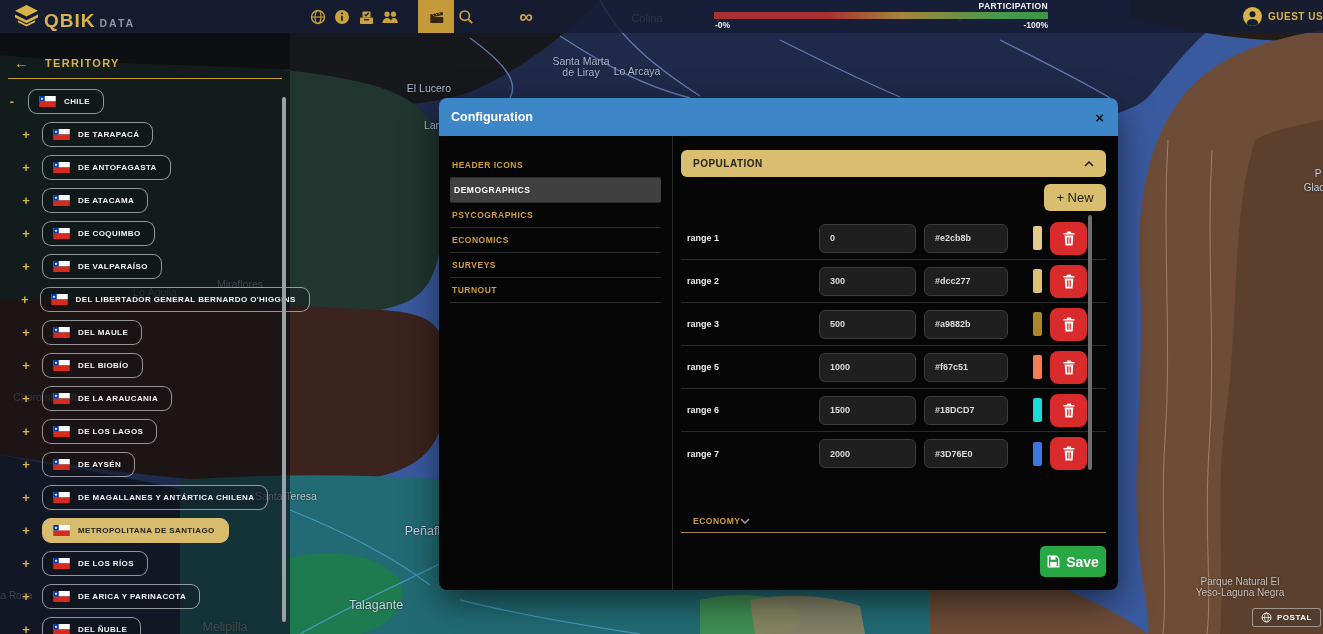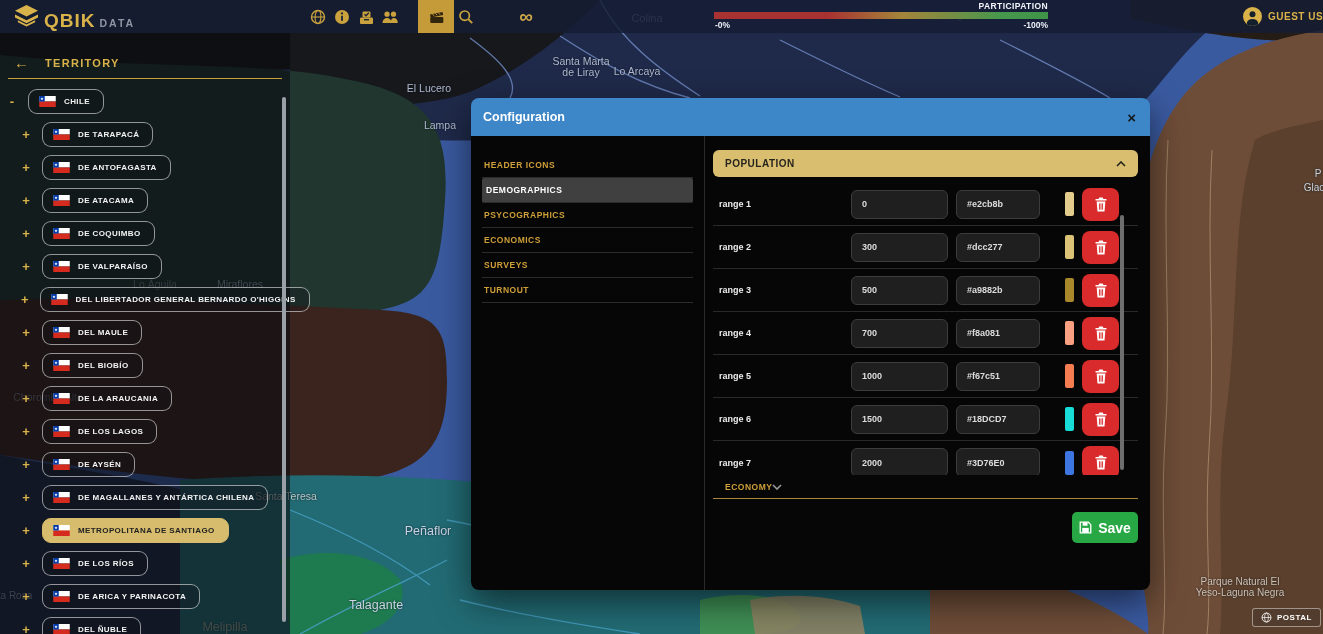--- a/index.html
+++ b/index.html
@@ -48,21 +48,21 @@
   .t-toggle{color:#d9b24a;font-size:13px;font-weight:700;width:10px;text-align:center;cursor:pointer;line-height:1;}
   .t-btn{display:inline-flex;align-items:center;gap:8px;border:1px solid rgba(255,255,255,.55);
     border-radius:9px;background:rgba(15,18,24,.3);padding:6px 13px 6px 10px;cursor:pointer;white-space:nowrap;}
   .t-btn .t-label{color:#f3f3f3;font-size:8px;font-weight:700;letter-spacing:.4px;}
   .t-btn.selected{background:#d6bc6c;border-color:#d6bc6c;}
   .t-btn.selected .t-label{color:#222;}
   .flag{width:17px;height:11px;flex:0 0 17px;}
   .sb-scroll{position:absolute;right:4px;top:64px;bottom:12px;width:4px;border-radius:2px;background:#9aa0a8;cursor:pointer;}
 
   
-  .modal{position:absolute;left:471px;top:98px;width:679px;height:492px;z-index:5;
+  .modal{position:absolute;left:439px;top:98px;width:679px;height:492px;z-index:5;
     border-radius:8px;box-shadow:0 12px 34px rgba(0,0,0,.55);}
   .m-head{height:38px;background:#3d86c7;border-radius:8px 8px 0 0;display:flex;align-items:center;
     justify-content:space-between;padding:0 14px 0 12px;}
   .m-title{color:#fff;font-size:12.5px;font-weight:700;}
   .m-close{background:none;border:none;color:#15181c;font-size:15px;font-weight:700;cursor:pointer;line-height:1;padding:0;}
   .m-body{height:454px;background:#060606;border-radius:0 0 8px 8px;display:flex;}
   .m-tabs{width:234px;border-right:1px solid #2a2a2a;padding:17px 11px 0 11px;}
   .m-tab{height:25px;line-height:25px;padding-left:2px;color:#cf9f3a;font-size:8.5px;font-weight:700;
     letter-spacing:.5px;border-bottom:1px solid #2b2b2c;cursor:pointer;}
   .m-tab.active{background:#404041;color:#fff;border-radius:2px;padding-left:4px;}
@@ -132,21 +132,21 @@
   </svg>
   <div class="map-labels" id="map-labels">
       <span class="maplabel" style="left: 647px; top: 18px; font-size: 11px; color: rgb(150, 160, 180);">Colina</span>
       <span class="maplabel" style="left: 941px; top: 15px; font-size: 9.5px; color: rgb(142, 153, 173);">Cerro Los Angeles</span>
       <span class="maplabel" style="left: 581px; top: 61px; font-size: 10.5px;">Santa Marta</span>
       <span class="maplabel" style="left: 581px; top: 72px; font-size: 10.5px;">de Liray</span>
       <span class="maplabel" style="left: 637px; top: 71px; font-size: 10.5px;">Lo Arcaya</span>
       <span class="maplabel" style="left: 429px; top: 88px; font-size: 10.5px;">El Lucero</span>
       <span class="maplabel" style="left: 440px; top: 125px; font-size: 10.5px;">Lampa</span>
       <span class="maplabel" style="left: 240px; top: 284px; font-size: 10.5px; opacity: 0.75;">Miraflores</span>
-      <span class="maplabel" style="left: 155px; top: 284px; font-size: 10.5px; opacity: 0.55;">Lo Águila</span>
+      <span class="maplabel" style="left: 155px; top: 292px; font-size: 10.5px; opacity: 0.55;">Lo Águila</span>
       <span class="maplabel" style="left: 48px; top: 397px; font-size: 10.5px; opacity: 0.5;">Chorombo Alto</span>
       <span class="maplabel" style="left: 286px; top: 496px; font-size: 10.5px; color: rgb(185, 198, 194);">Santa Teresa</span>
       <span class="maplabel" style="left: 428px; top: 531px; font-size: 12.5px; color: rgb(201, 212, 228);">Peñaflor</span>
       <span class="maplabel" style="left: 376px; top: 605px; font-size: 12.5px; color: rgb(201, 212, 228);">Talagante</span>
       <span class="maplabel" style="left: 225px; top: 627px; font-size: 12.5px; color: rgb(217, 201, 162); opacity: 0.6;">Melipilla</span>
       <span class="maplabel" style="left: 15px; top: 595px; font-size: 10px; opacity: 0.7;">ta Rosa</span>
       <span class="maplabel" style="left: 1240px; top: 581px; font-size: 10px; color: rgb(207, 194, 178);">Parque Natural El</span>
       <span class="maplabel" style="left: 1240px; top: 592px; font-size: 10px; color: rgb(207, 194, 178);">Yeso-Laguna Negra</span>
       <span class="maplabel" style="left: 1318px; top: 173px; font-size: 10px; color: rgb(205, 213, 223);">P</span>
       <span class="maplabel" style="left: 1314px; top: 187px; font-size: 10px; color: rgb(205, 213, 223);">Glac</span>
@@ -493,20 +493,23 @@
 
   <div class="m-tab">TURNOUT</div>
 </nav>
       <section class="m-content">
         <div class="acc-pop">
           <span>POPULATION</span>
           <svg width="10" height="6" viewBox="0 0 10 6">
               <path d="M1 5 L5 1 L9 5" stroke="#26241d" stroke-width="1.6" fill="none"></path>
             </svg>
         </div>
+        <div class="new-row">
+          <button class="btn-new">+ New</button>
+        </div>
         <div class="ranges" id="ranges">
   <div class="range-row">
     <span class="rng-label">range 1</span>
     <input class="rng-input val" value="0" style="">
     <input class="rng-input hex" value="#e2cb8b" style="">
     <span class="rng-swatch" style="background: rgb(226, 203, 139);"></span>
     <button class="btn-trash">
       <svg width="14" height="15" viewBox="0 0 24 26">
         <path d="M9 1 h6 l1.2 2.5 h5.3 v2.5 H2.5 V3.5 h5.3 Z" fill="#fff"></path>
         <path d="M4.5 8 h15 l-1.4 17 H5.9 Z" fill="#fff"></path>
@@ -536,33 +539,20 @@
     <span class="rng-swatch" style="background: rgb(169, 136, 43);"></span>
     <button class="btn-trash">
       <svg width="14" height="15" viewBox="0 0 24 26">
         <path d="M9 1 h6 l1.2 2.5 h5.3 v2.5 H2.5 V3.5 h5.3 Z" fill="#fff"></path>
         <path d="M4.5 8 h15 l-1.4 17 H5.9 Z" fill="#fff"></path>
         <path d="M9.3 11 v11 M12 11 v11 M14.7 11 v11" stroke="#d92b2b" stroke-width="1.6"></path>
       </svg>
     </button>
   </div>
 
-  <div class="range-row">
-    <span class="rng-label">range 4</span>
-    <input class="rng-input val" value="700" style="">
-    <input class="rng-input hex" value="#f8a081" style="">
-    <span class="rng-swatch" style="background: rgb(248, 160, 129);"></span>
-    <button class="btn-trash">
-      <svg width="14" height="15" viewBox="0 0 24 26">
-        <path d="M9 1 h6 l1.2 2.5 h5.3 v2.5 H2.5 V3.5 h5.3 Z" fill="#fff"></path>
-        <path d="M4.5 8 h15 l-1.4 17 H5.9 Z" fill="#fff"></path>
-        <path d="M9.3 11 v11 M12 11 v11 M14.7 11 v11" stroke="#d92b2b" stroke-width="1.6"></path>
-      </svg>
-    </button>
-  </div>
 
   <div class="range-row">
     <span class="rng-label">range 5</span>
     <input class="rng-input val" value="1000" style="">
     <input class="rng-input hex" value="#f67c51" style="">
     <span class="rng-swatch" style="background: rgb(246, 124, 81);"></span>
     <button class="btn-trash">
       <svg width="14" height="15" viewBox="0 0 24 26">
         <path d="M9 1 h6 l1.2 2.5 h5.3 v2.5 H2.5 V3.5 h5.3 Z" fill="#fff"></path>
         <path d="M4.5 8 h15 l-1.4 17 H5.9 Z" fill="#fff"></path>

